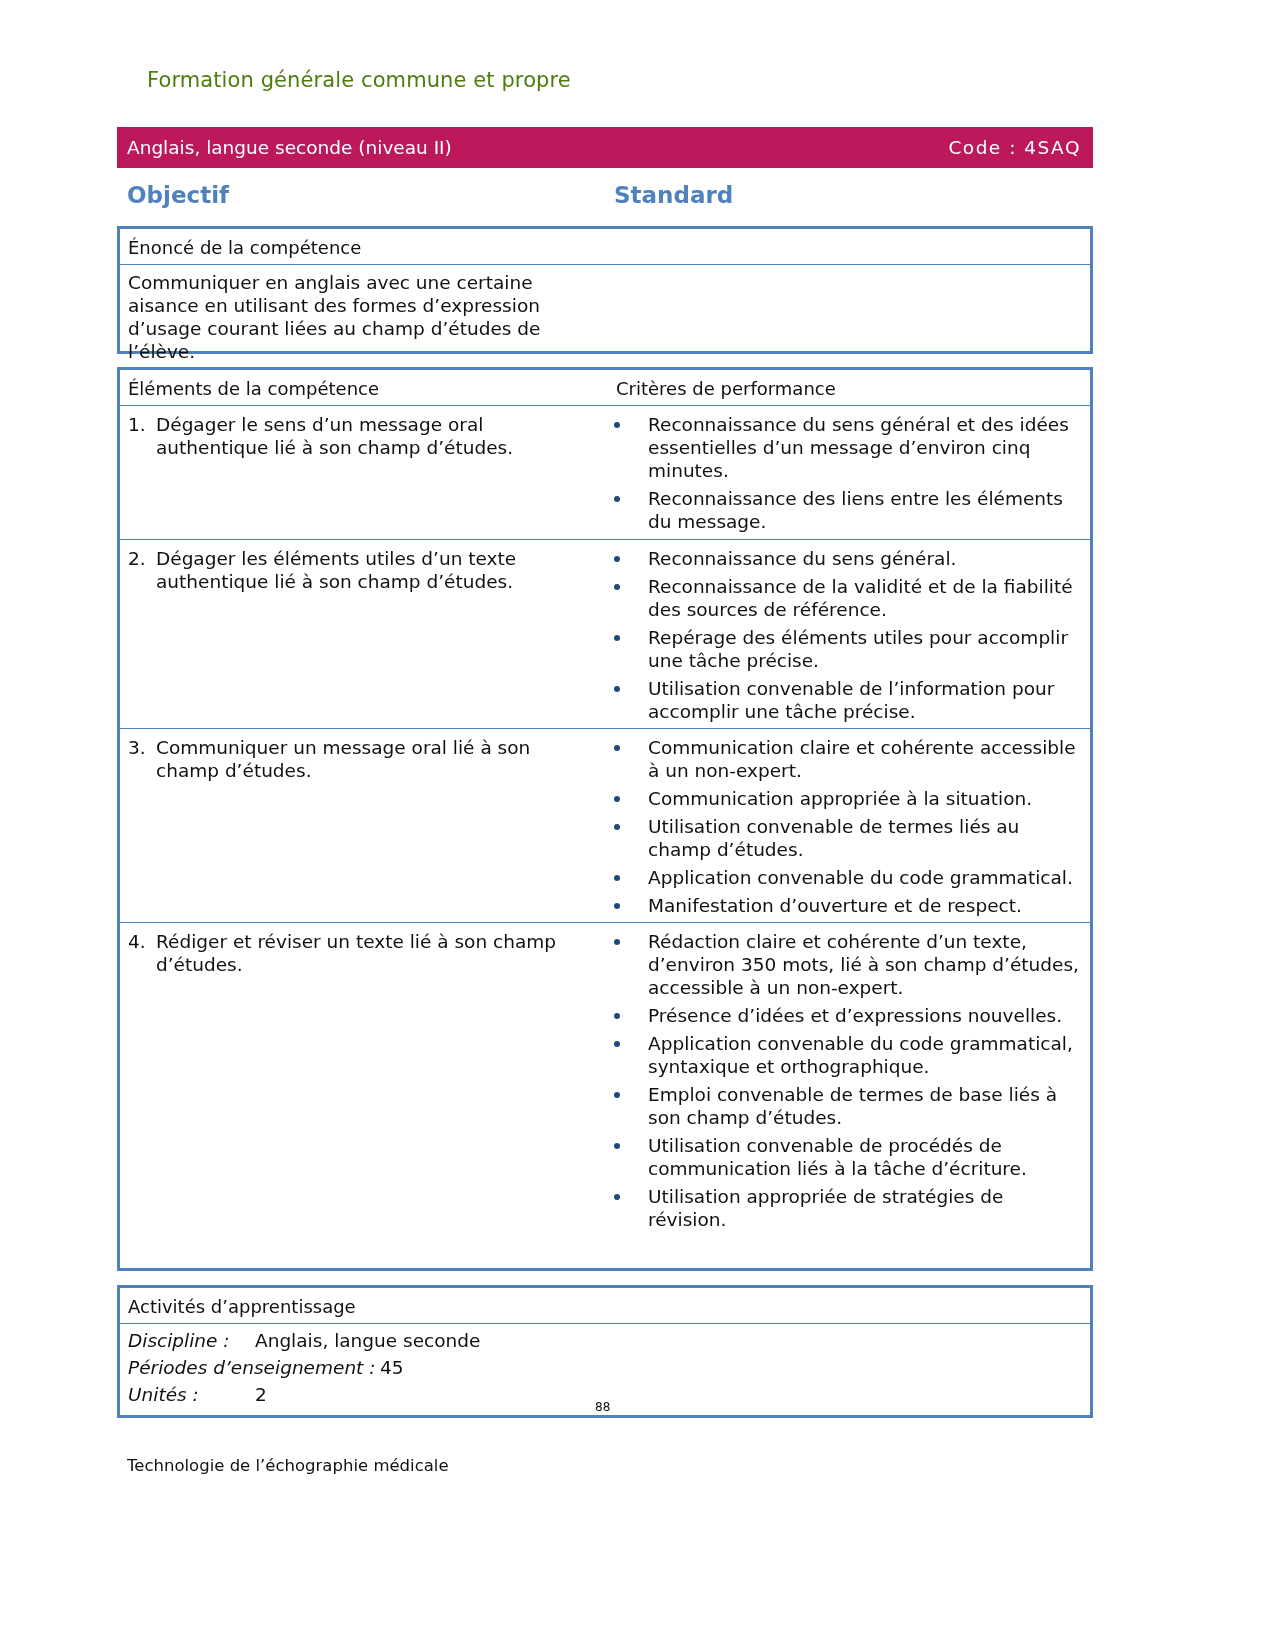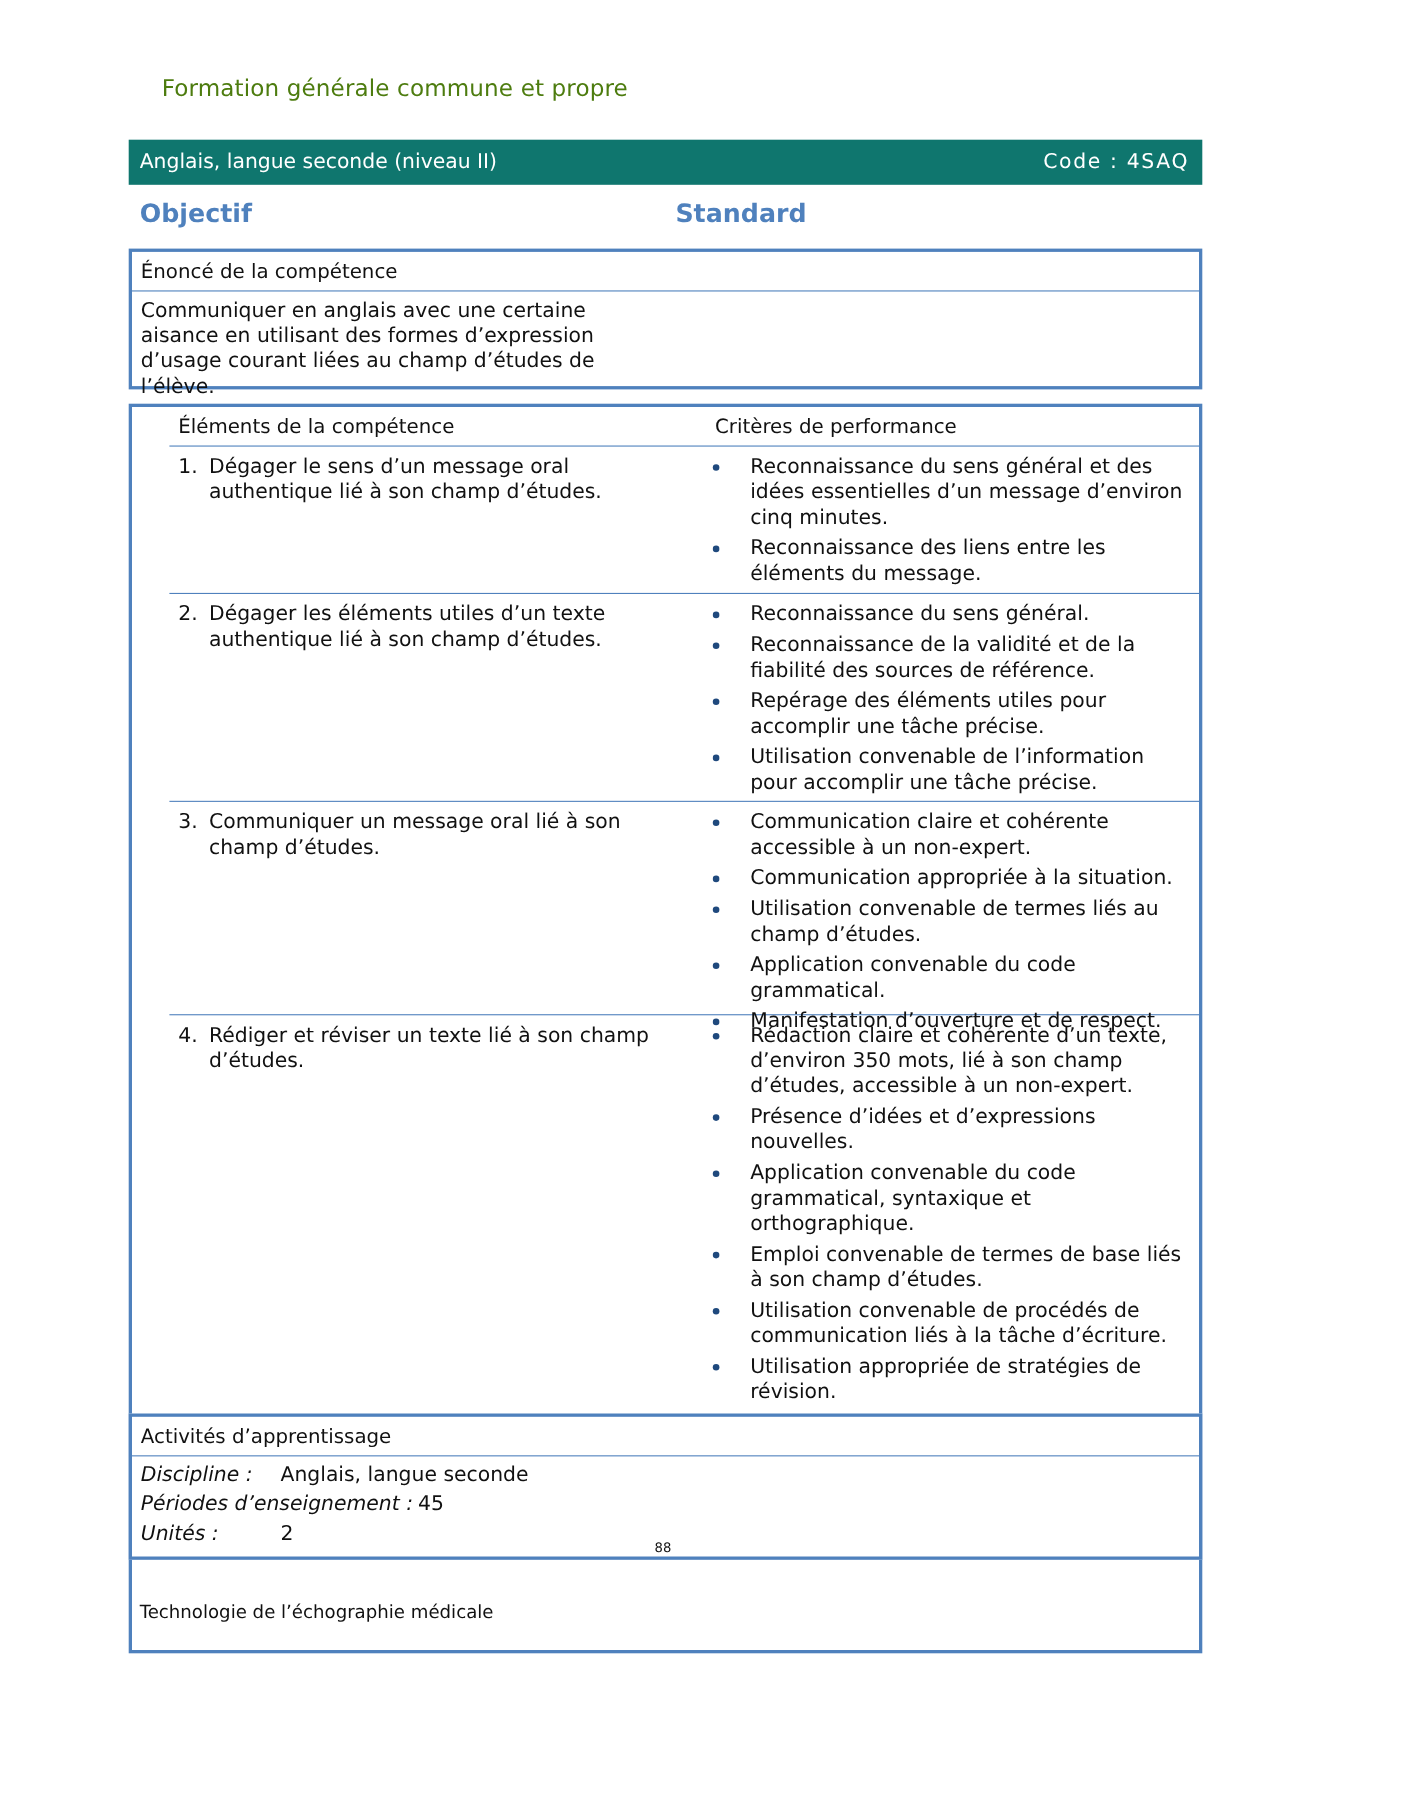--- a/index.html
+++ b/index.html
@@ -6,21 +6,21 @@
   body {
     width: 1275px; height: 1650px; position: relative; overflow: hidden;
     font-family: "DejaVu Sans", sans-serif; color: #111111;
   }
   .section-title {
     position: absolute; left: 127px; top: 68px;
     font-size: 21px; color: #4d7c0f; letter-spacing: 0.1px; margin-left: 20px;
   }
   .course-bar {
     position: absolute; left: 117px; top: 127px; width: 976px; height: 41px;
-    background: #0f766e; color: #ffffff; font-size: 18.5px;
+    background: #be185d; color: #ffffff; font-size: 18.5px;
     display: flex; align-items: center; justify-content: space-between;
     box-sizing: border-box; padding: 0 12px 0 10px;
   }
   .course-bar .code { letter-spacing: 1.5px; }
   .col-head {
     position: absolute; top: 182px; font-size: 23px; font-weight: bold; color: #4f81bd;
   }
   .col-head.obj { left: 127px; }
   .col-head.std { left: 614px; }
 
@@ -32,21 +32,21 @@
     font-weight: normal; font-size: 18px; padding: 8px 8px 6px 8px;
     border-bottom: 1px solid #4f81bd;
     display: flex;
   }
   .box .hdr .c1 { width: 488px; }
   .body-text { font-size: 18.5px; line-height: 23px; }
 
   #enonce { top: 226px; height: 128px; }
   #enonce .content { padding: 6px 8px; width: 480px; }
 
-  #elements { top: 367px; height: 1136px; padding-left: 34px; }
+  #elements { top: 367px; height: 904px; }
   .row {
     display: flex; border-bottom: 1px solid #4f81bd; box-sizing: border-box;
   }
   .row:last-child { border-bottom: none; }
   .row .left { width: 487px; padding: 7px 8px 6px 8px; box-sizing: border-box; display: flex; }
   .row .left .num { width: 28px; flex: 0 0 28px; }
   .row .right { flex: 1; padding: 7px 8px 6px 0; box-sizing: border-box; }
   .crit { display: flex; margin-bottom: 5px; }
   .crit:last-child { margin-bottom: 0; }
   .crit .bullet {

